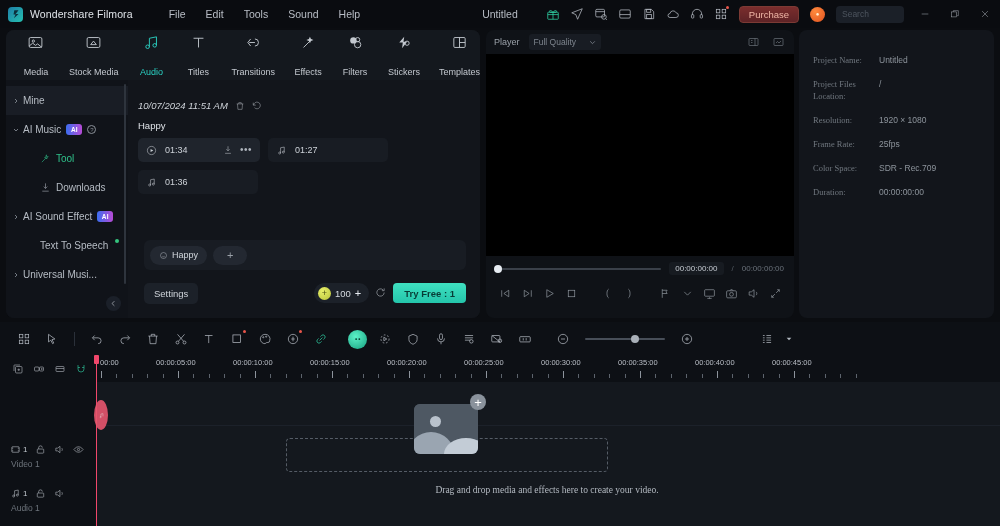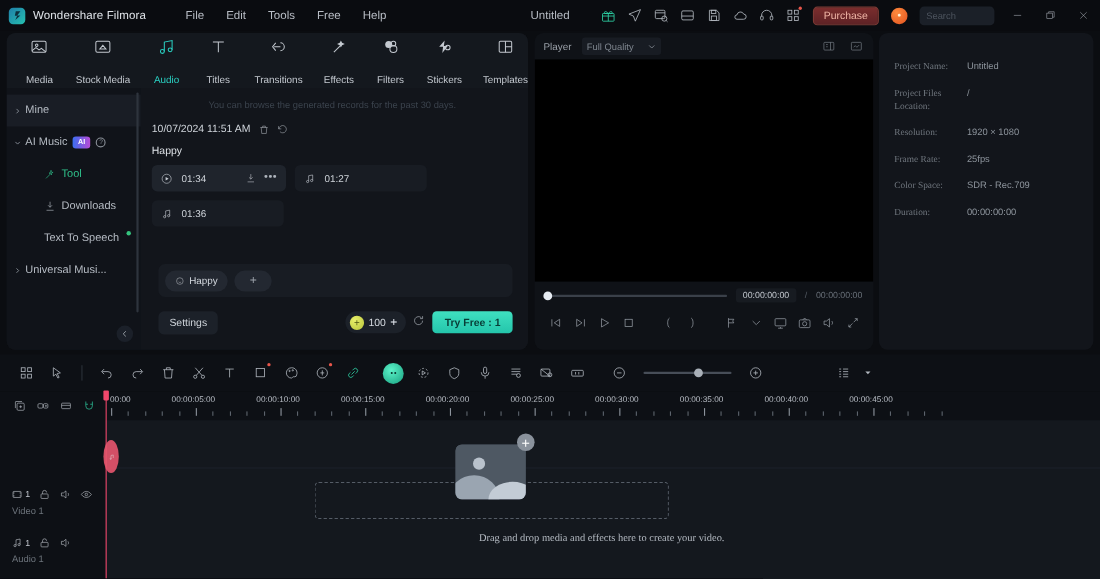--- a/index.html
+++ b/index.html
@@ -136,21 +136,21 @@
   }
   .collapse-btn svg { width: 7px; height: 7px; stroke: #9aa0a8; stroke-width: 1.5; fill:none; }
 
   
   .content {
     position: absolute; left: 122px; top: 50px; right: 0; bottom: 0;
     background: #12151b; padding: 8px 14px 0 10px;
   }
   .hint { font-size: 8.5px; color: #3b434d; text-align: center; margin-top: 2px; }
   .daterow {
-    display: flex; align-items: center; gap: 7px; margin-top: 12px;
+    display: flex; align-items: center; gap: 7px; margin-top: 12px; font-style: italic;
   }
   .daterow .dt { font-size: 9.5px; color: #cfd4da; }
   .daterow svg { width: 10px; height: 10px; stroke: #b2b8bf; fill: none; stroke-width: 1.2; cursor: pointer;}
   .grp-title { font-size: 9.5px; color: #dfe3e8; margin-top: 9px; }
   .cards { display: flex; flex-wrap: wrap; gap: 8px; margin-top: 7px; width: 340px; }
   .card {
     width: 120px; height: 24px; border-radius: 5px;
     background: #181c23; display: flex; align-items: center;
     padding: 0 8px; gap: 8px; cursor: pointer;
   }
@@ -351,21 +351,21 @@
         <svg viewBox="0 0 24 24">
             <path d="M8 3 L18 3 L11 12 L18 12 L7 22 L11 13 L6 13 Z" fill="#0c2f3d"></path>
           </svg>
       </div>
       <div class="brand-name">Wondershare Filmora</div>
     </div>
     <div class="menus">
       <div class="menu-item">File</div>
       <div class="menu-item">Edit</div>
       <div class="menu-item">Tools</div>
-      <div class="menu-item">Free</div>
+      <div class="menu-item">Sound</div>
       <div class="menu-item">Help</div>
     </div>
     <div class="doc-title">Untitled</div>
 
     <div class="tb-right">
       <div class="tb-ico gift">
         <svg viewBox="0 0 24 24">
             <rect x="3" y="9" width="18" height="12" rx="1"></rect>
             <path d="M3 13h18M12 9v12M12 9c-2-3-6-4-6-1.5S10 9 12 9zM12 9c2-3 6-4 6-1.5S14 9 12 9z"></path>
           </svg>
@@ -542,45 +542,53 @@
 
       <div class="side-row child">
         <span class="micon">
             <svg viewBox="0 0 24 24">
               <path d="M12 3v11M8 10l4 4 4-4M5 20h14"></path>
             </svg>
           </span>
         <span class="lbl">Downloads</span>
       </div>
 
-
-      <div class="side-row child">
-        <span class="lbl">Text To Speech</span>
-        <span class="greendot"></span>
-      </div>
-
       <div class="side-row">
         <span class="caret">
             <svg viewBox="0 0 12 12">
               <path d="M4 2l4 4-4 4"></path>
             </svg>
           </span>
+        <span class="lbl">AI Sound Effect</span>
+        <span class="badge-ai">AI</span>
+      </div>
+
+      <div class="side-row child">
+        <span class="lbl">Text To Speech</span>
+        <span class="greendot"></span>
+      </div>
+
+      <div class="side-row">
+        <span class="caret">
+            <svg viewBox="0 0 12 12">
+              <path d="M4 2l4 4-4 4"></path>
+            </svg>
+          </span>
         <span class="lbl">Universal Musi...</span>
       </div>
 
       <div class="side-scroll"></div>
       <div class="collapse-btn">
         <svg viewBox="0 0 12 12">
             <path d="M7.5 2l-4 4 4 4"></path>
           </svg>
       </div>
     </div>
 
     <div class="content">
-      <div class="hint">You can browse the generated records for the past 30 days.</div>
 
       <div class="daterow">
         <span class="dt">10/07/2024 11:51 AM</span>
         <svg viewBox="0 0 24 24">
             <path d="M4 7h16M9 7V4h6v3M6 7l1 13h10l1-13"></path>
           </svg>
         <svg viewBox="0 0 24 24">
             <path d="M4 10a8 8 0 1 1 2 6"></path>
             <path d="M3 4v6h6"></path>
           </svg>

